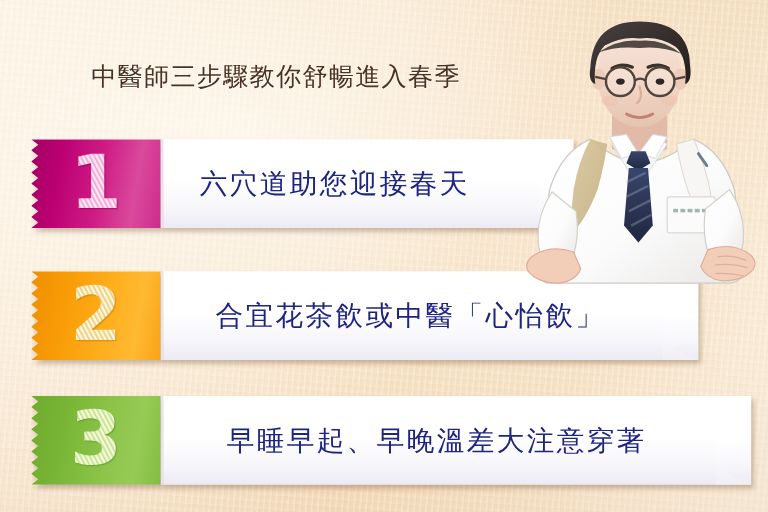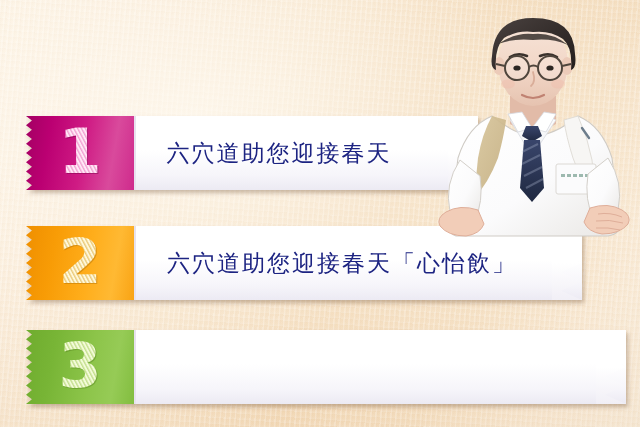--- a/index.html
+++ b/index.html
@@ -194,46 +194,48 @@
   #doctor svg { display: block; width: 100%; height: 100%; }
 </style>
 </head>
 <body>
 
 <div id="poster">
 
   <div id="paper-texture"></div>
   <div id="paper-vignette"></div>
 
+  <div id="title">中醫師三步驟教你舒暢進入春季</div>
 
   <div class="row" id="row-1">
     <div class="badge">
       <span class="badge-number">1</span>
     </div>
     <div class="banner">
       <div class="banner-text">六穴道助您迎接春天</div>
       <div class="banner-tail"></div>
     </div>
   </div>
 
   <div class="row" id="row-2">
     <div class="badge">
       <span class="badge-number">2</span>
     </div>
     <div class="banner">
-      <div class="banner-text">六穴道助您迎接春天「心怡飲」</div>
+      <div class="banner-text">合宜花茶飲或中醫「心怡飲」</div>
       <div class="banner-tail"></div>
     </div>
   </div>
 
   <div class="row" id="row-3">
     <div class="badge">
       <span class="badge-number">3</span>
     </div>
     <div class="banner">
+      <div class="banner-text">早睡早起、早晚溫差大注意穿著</div>
       <div class="banner-tail"></div>
     </div>
   </div>
 
   <div id="doctor">
     <svg viewBox="0 0 212 250" xmlns="http://www.w3.org/2000/svg">
       <defs>
         <linearGradient id="coatG" x1="0" y1="0" x2="1" y2="1">
           <stop offset="0%" stop-color="#ffffff"></stop>
           <stop offset="55%" stop-color="#fbfbfc"></stop>

